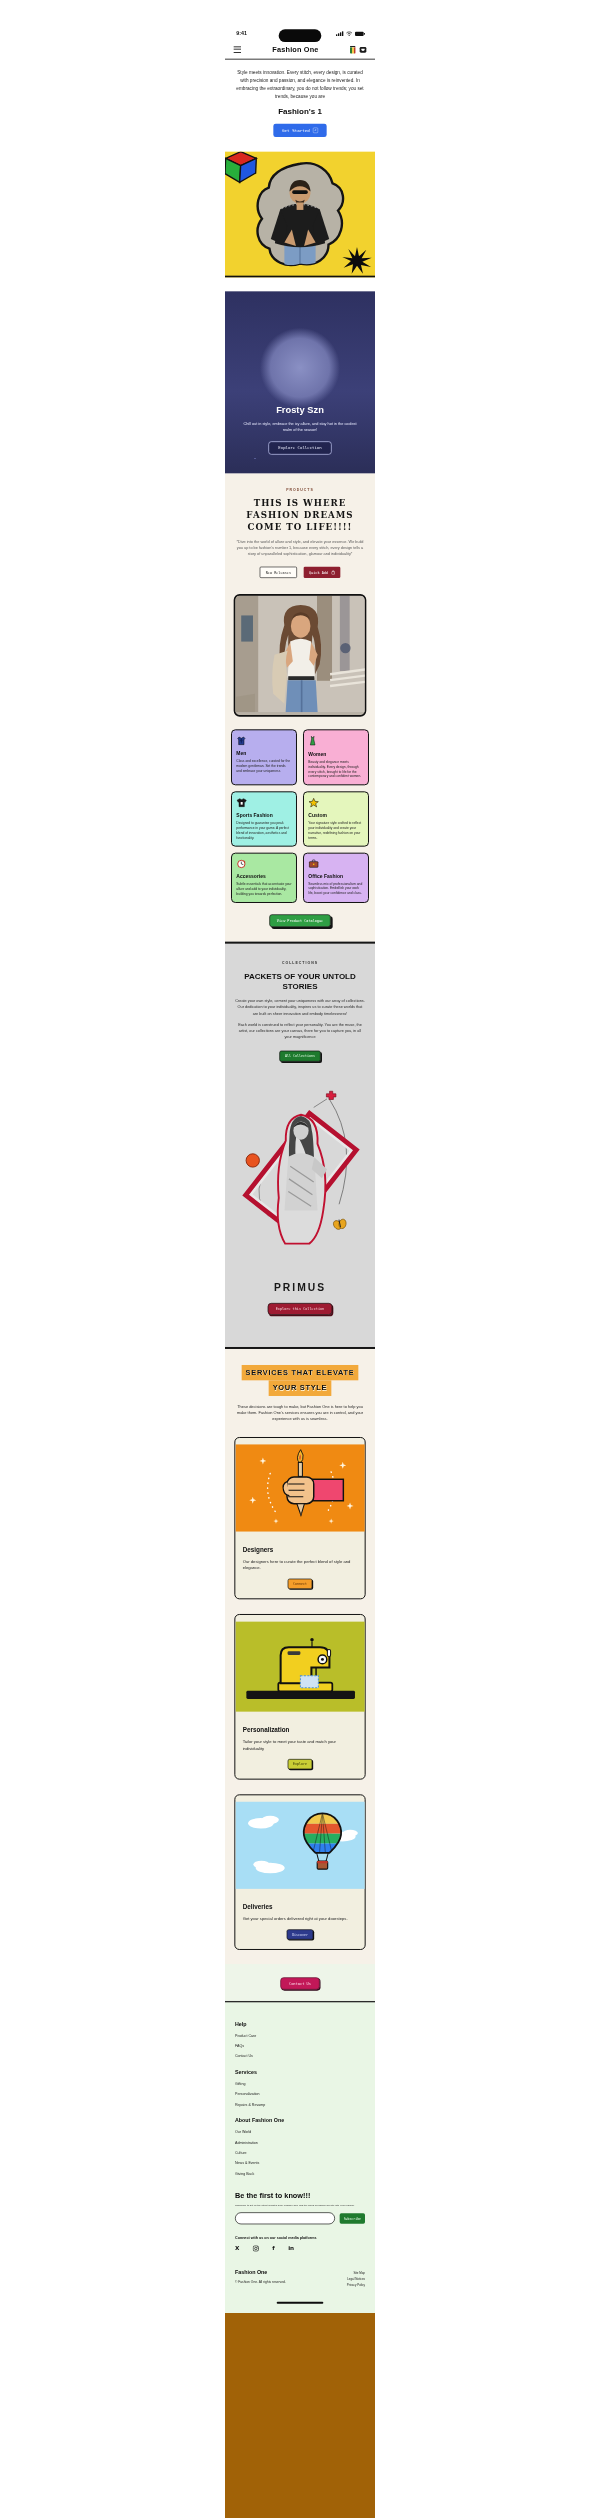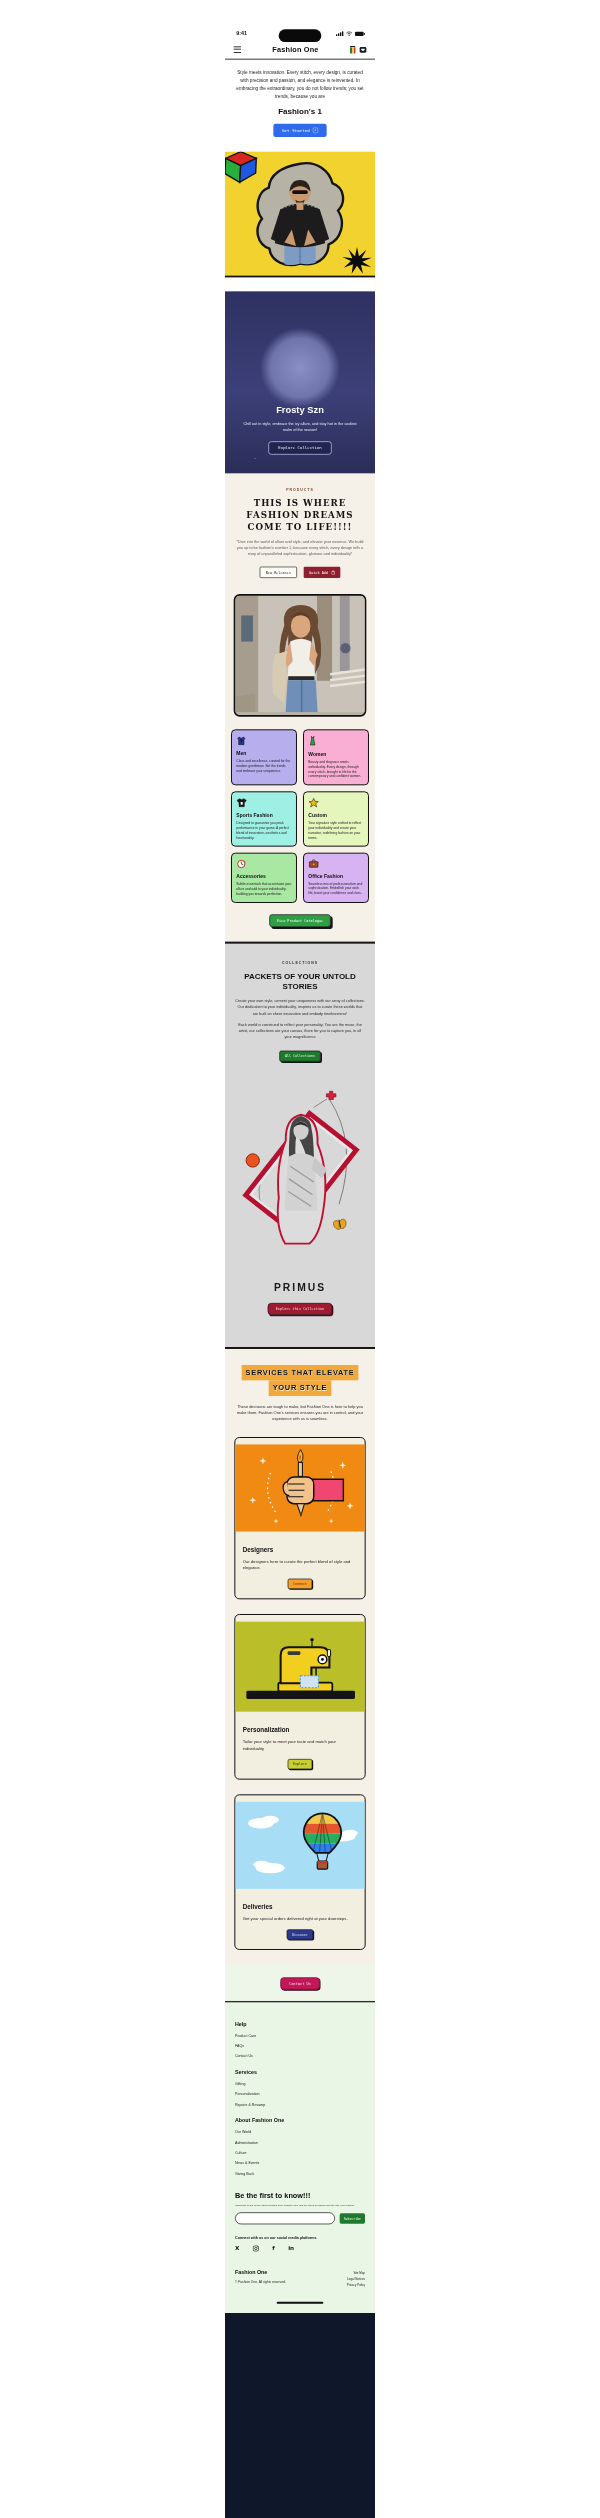--- a/index.html
+++ b/index.html
@@ -1,18 +1,18 @@
 <!DOCTYPE html>
 <html><head>
 <meta charset="utf-8">
 <style>
   html,body{margin:0;padding:0;}
   body{width:600px;height:2518px;background:#ffffff;position:relative;overflow:hidden;
        font-family:"Liberation Sans",sans-serif;}
-  .phone{position:absolute;left:225px;top:0;width:150px;height:2518px;overflow:hidden;background:#0f172a;}
+  .phone{position:absolute;left:225px;top:0;width:150px;height:2518px;overflow:hidden;background:#a16207;}
   .inner{width:450px;transform:scale(0.33333);transform-origin:0 0;background:#fff;}
 
   
   .statusbar{position:relative;display:flex;justify-content:space-between;align-items:center;
              padding:92px 34px 10px;}
   .sb-time{font-size:16px;font-weight:bold;color:#111;}
   .island{position:absolute;left:50%;top:88px;transform:translateX(-50%);width:128px;height:38px;
           background:#0a0a0a;border-radius:22px;}
   .sb-right{display:flex;align-items:center;gap:8px;}
   .sig{display:flex;align-items:flex-end;gap:2px;}

